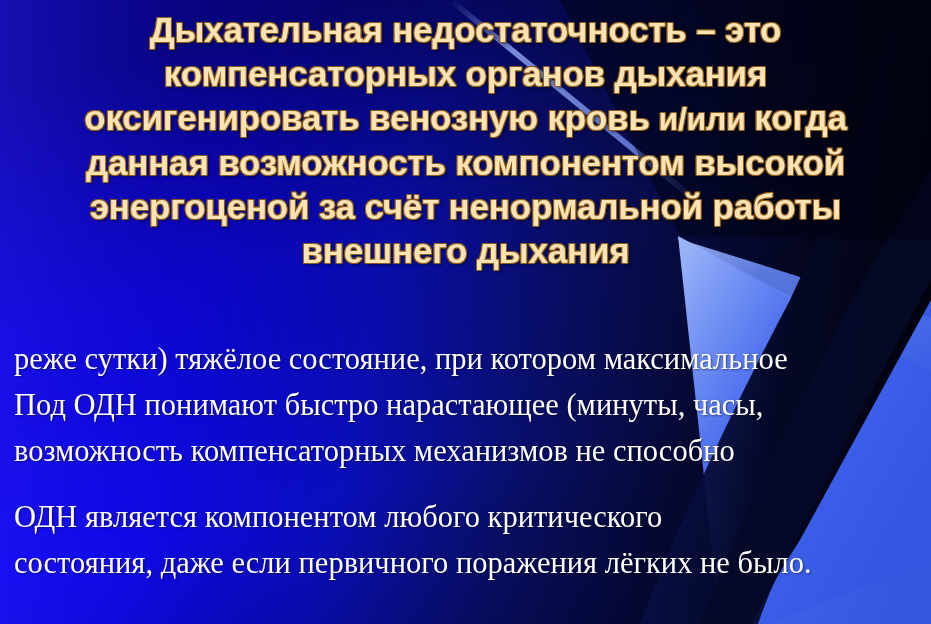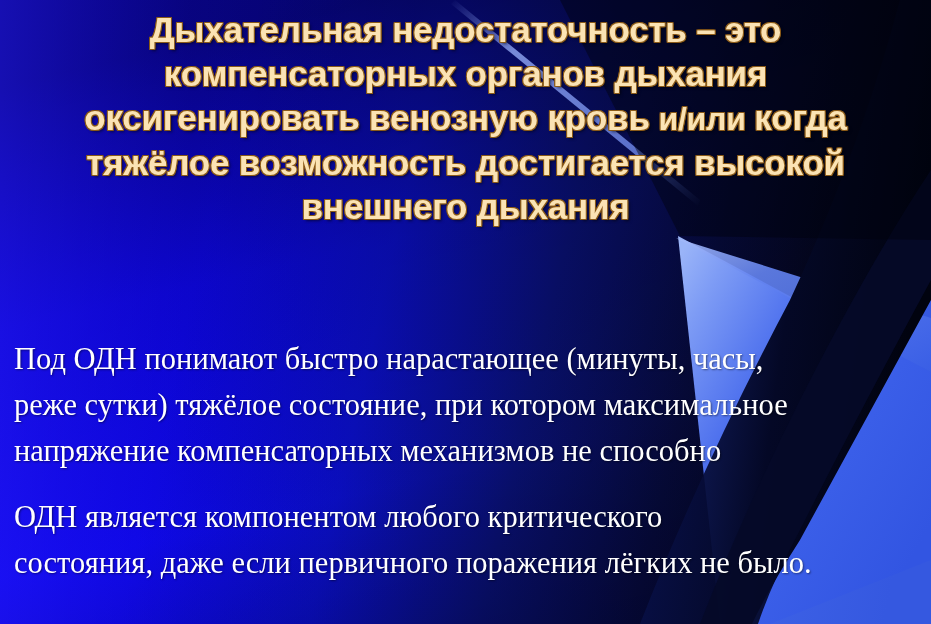--- a/index.html
+++ b/index.html
@@ -163,29 +163,30 @@
 
     <path d="M 560 0 L 931 0 L 931 240 L 680 236 Z" fill="#01030e" opacity="0.45"></path>
   </svg>
 
   <div id="content">
 
     <div id="title-block">
       <span class="title-line">Дыхательная недостаточность – это</span>
       <span class="title-line">компенсаторных органов дыхания</span>
       <span class="title-line"><span>оксигенировать венозную кровь</span><span class="small"> и/или </span><span>когда</span></span>
-      <span class="title-line">тяжёлое возможность достигается высокой</span>
+      <span class="title-line">данная возможность компонентом высокой</span>
+      <span class="title-line">энергоценой за счёт ненормальной работы</span>
       <span class="title-line">внешнего дыхания</span>
     </div>
 
     <div id="body-block">
       <div class="body-para p1">
+        <div>реже сутки) тяжёлое состояние, при котором максимальное</div>
         <div> Под ОДН понимают быстро нарастающее (минуты, часы,</div>
-        <div>реже сутки) тяжёлое состояние, при котором максимальное</div>
-        <div>напряжение компенсаторных  механизмов не способно</div>
+        <div>возможность компенсаторных  механизмов не способно</div>
       </div>
       <div class="body-para p2">
         <div>ОДН является компонентом любого критического</div>
         <div>состояния, даже если первичного поражения лёгких не было.</div>
       </div>
     </div>
 
   </div>
 </div>
 

